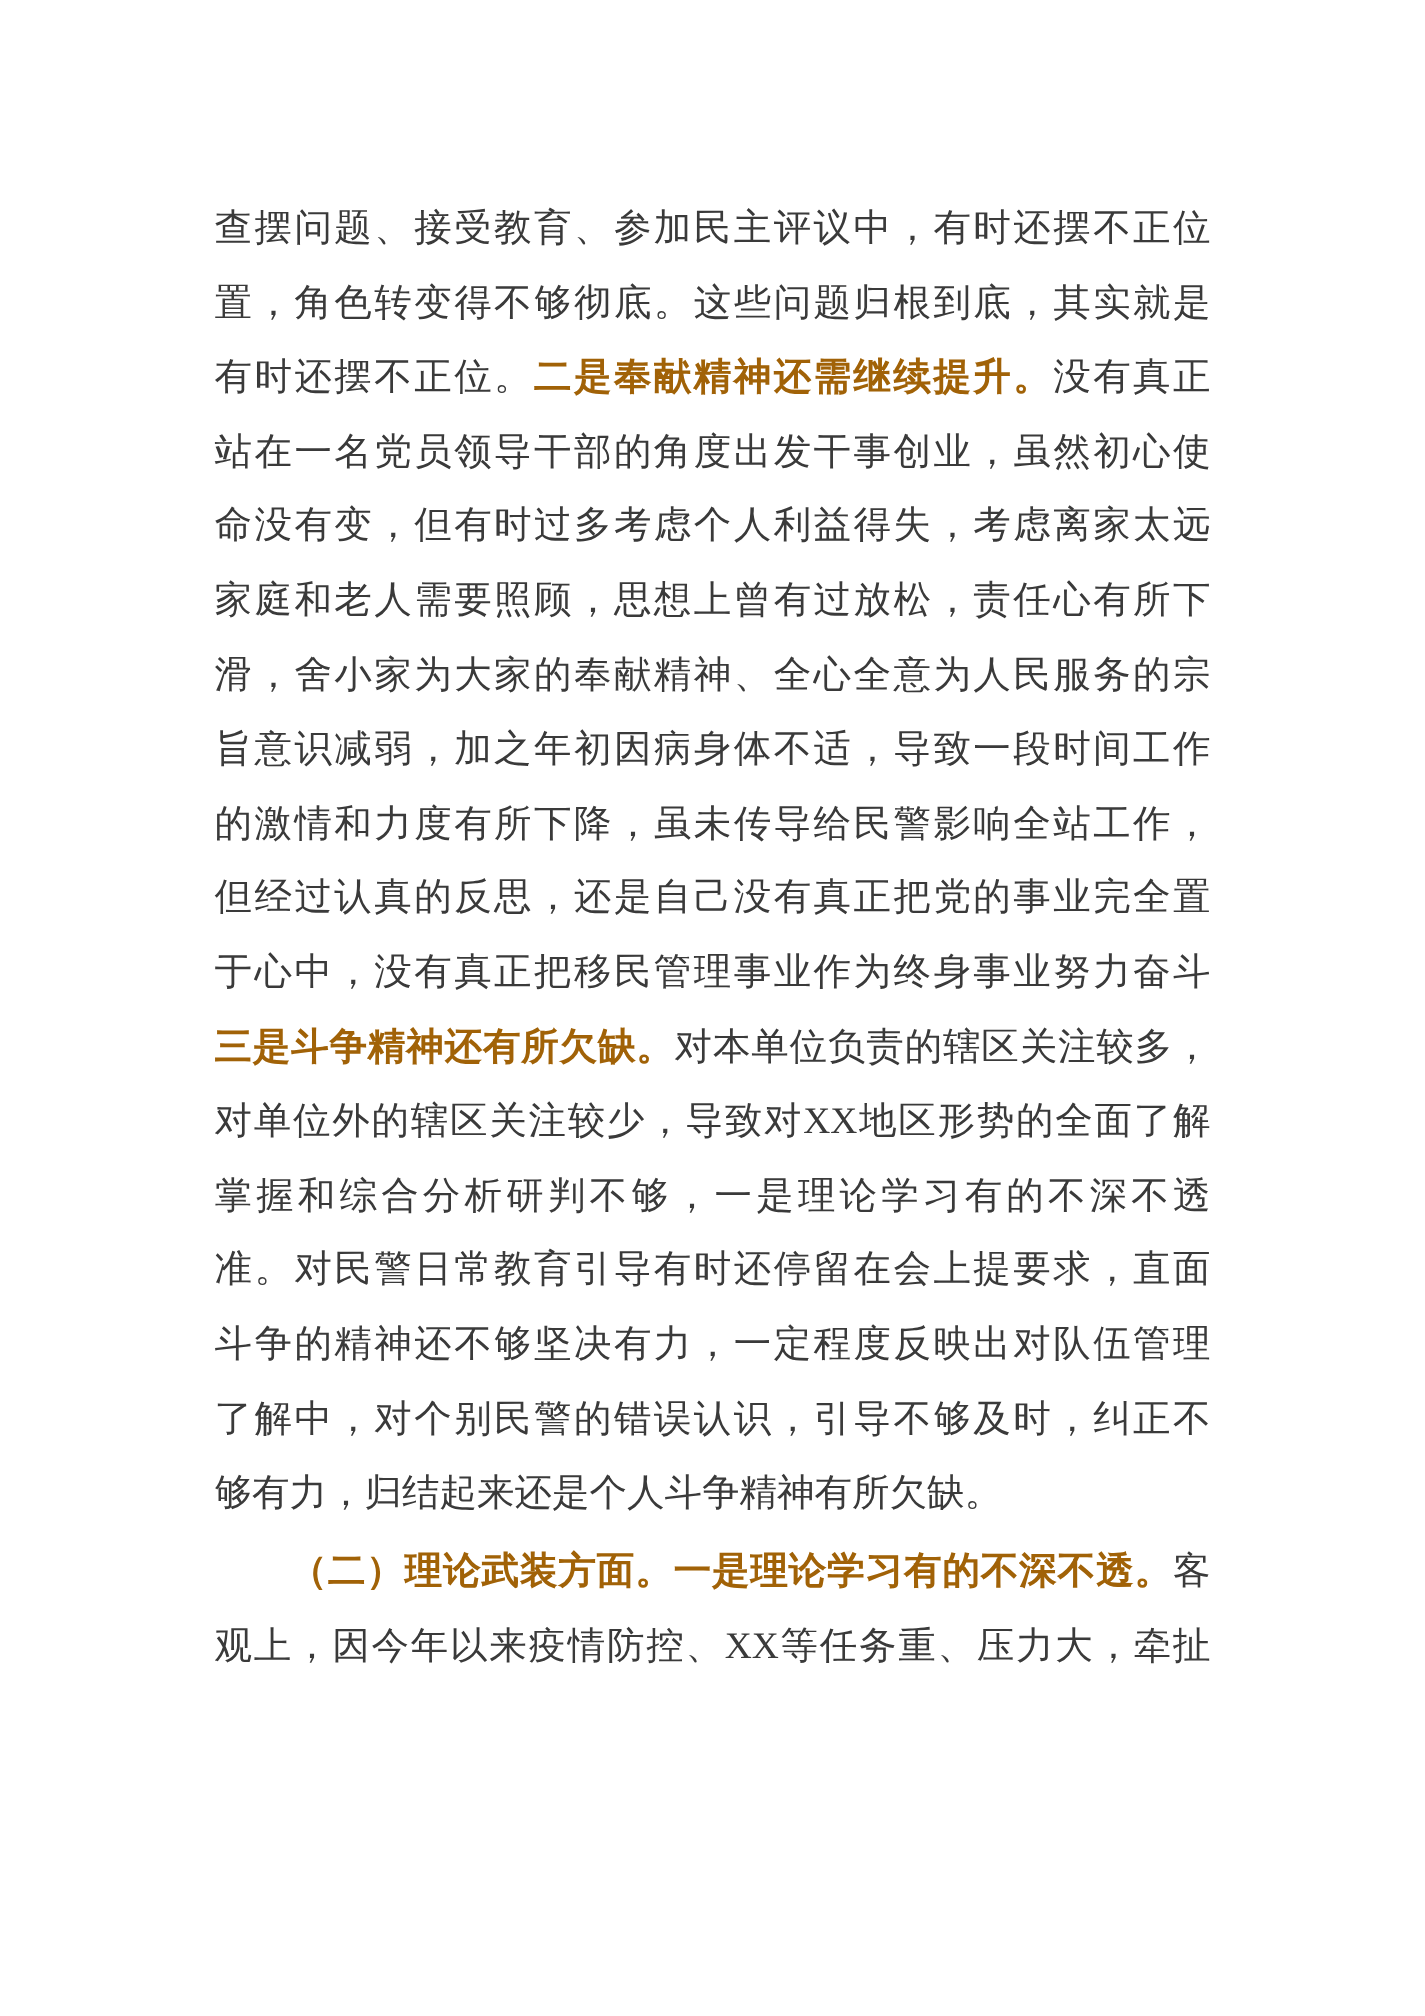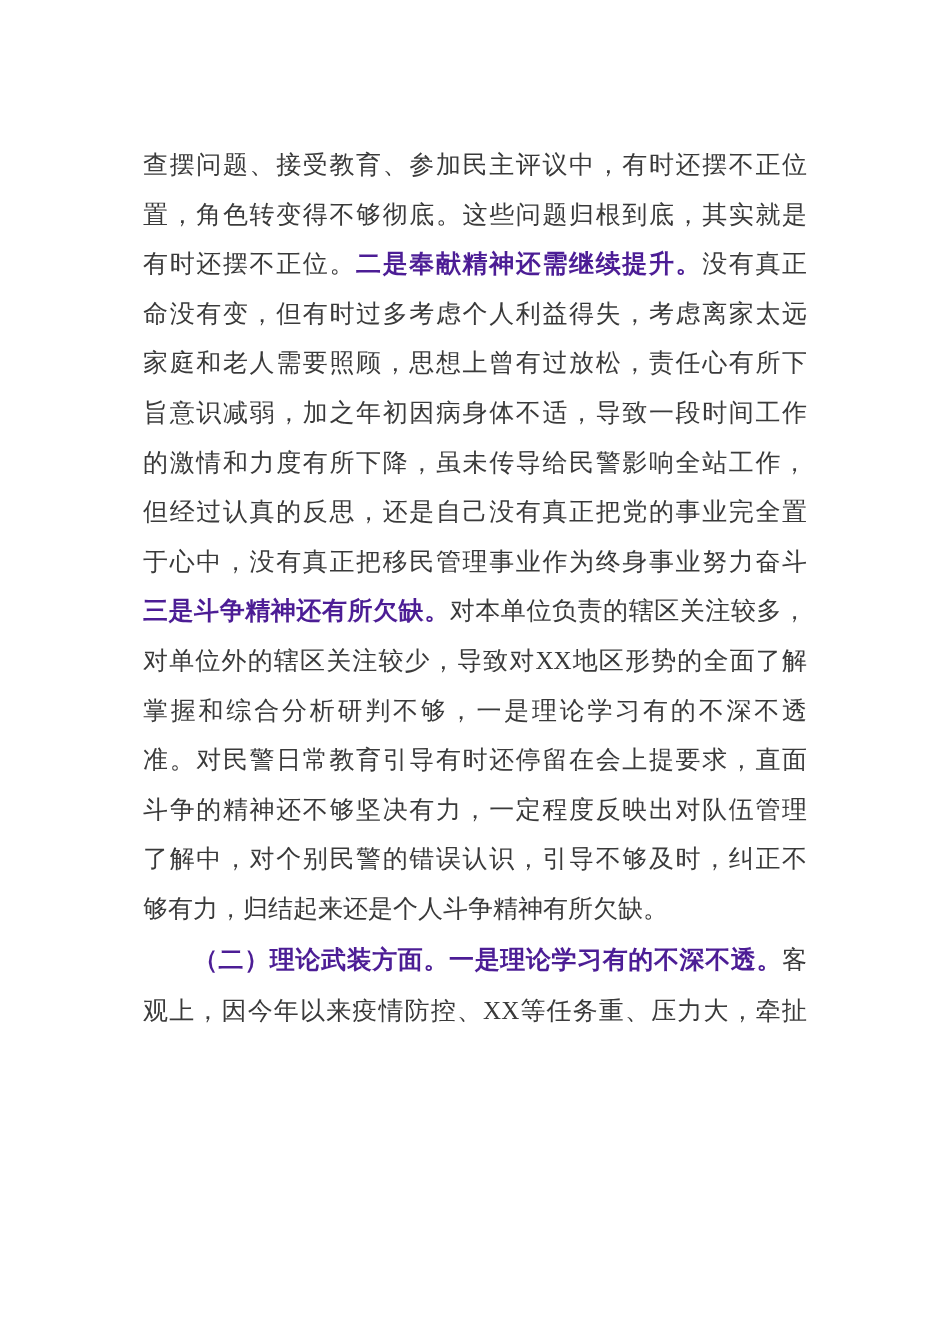--- a/index.html
+++ b/index.html
@@ -11,21 +11,21 @@
     position: relative;
     width: 950px;
     height: 1344px;
     background: #ffffff;
     overflow: hidden;
     font-family: "Liberation Serif", "DejaVu Serif", serif;
   }
   .doc-body {
     position: absolute;
     left: 143px;
-    top: 140px;
+    top: 128px;
     width: 664px;
     color: #3a3a3a;
   }
   .paragraph {
     margin: 0;
     padding: 0;
   }
   .paragraph + .paragraph {
     margin-top: 3px;
   }
@@ -41,37 +41,39 @@
   }
   .text-line.last-line {
     text-align-last: left;
   }
   .text-line.indent-line {
     padding-left: 50px;
     font-family: Liberation Mono, monospace;
   }
   .seg-bold {
     font-weight: bold;
-    color: #4c1d95;
+    color: #a16207;
   }
   .seg-regular {
     font-weight: normal;
   }
 </style>
 </head>
 <body>
 
 <div class="page">
   <div class="doc-body" id="doc-body">
       <div class="paragraph">
         <div class="text-line"><span class="seg-regular">查摆问题、接受教育、参加民主评议中，有时还摆不正位</span></div>
         <div class="text-line"><span class="seg-regular">置，角色转变得不够彻底。这些问题归根到底，其实就是</span></div>
         <div class="text-line"><span class="seg-regular">有时还摆不正位。</span><span class="seg-bold">二是奉献精神还需继续提升。</span><span class="seg-regular">没有真正</span></div>
+        <div class="text-line"><span class="seg-regular">站在一名党员领导干部的角度出发干事创业，虽然初心使</span></div>
         <div class="text-line"><span class="seg-regular">命没有变，但有时过多考虑个人利益得失，考虑离家太远</span></div>
         <div class="text-line"><span class="seg-regular">家庭和老人需要照顾，思想上曾有过放松，责任心有所下</span></div>
+        <div class="text-line"><span class="seg-regular">滑，舍小家为大家的奉献精神、全心全意为人民服务的宗</span></div>
         <div class="text-line"><span class="seg-regular">旨意识减弱，加之年初因病身体不适，导致一段时间工作</span></div>
         <div class="text-line"><span class="seg-regular">的激情和力度有所下降，虽未传导给民警影响全站工作，</span></div>
         <div class="text-line"><span class="seg-regular">但经过认真的反思，还是自己没有真正把党的事业完全置</span></div>
         <div class="text-line"><span class="seg-regular">于心中，没有真正把移民管理事业作为终身事业努力奋斗</span></div>
         <div class="text-line"><span class="seg-bold">三是斗争精神还有所欠缺。</span><span class="seg-regular">对本单位负责的辖区关注较多，</span></div>
         <div class="text-line"><span class="seg-regular">对单位外的辖区关注较少，导致对XX地区形势的全面了解</span></div>
         <div class="text-line"><span class="seg-regular">掌握和综合分析研判不够，一是理论学习有的不深不透</span></div>
         <div class="text-line"><span class="seg-regular">准。对民警日常教育引导有时还停留在会上提要求，直面</span></div>
         <div class="text-line"><span class="seg-regular">斗争的精神还不够坚决有力，一定程度反映出对队伍管理</span></div>
         <div class="text-line"><span class="seg-regular">了解中，对个别民警的错误认识，引导不够及时，纠正不</span></div>

